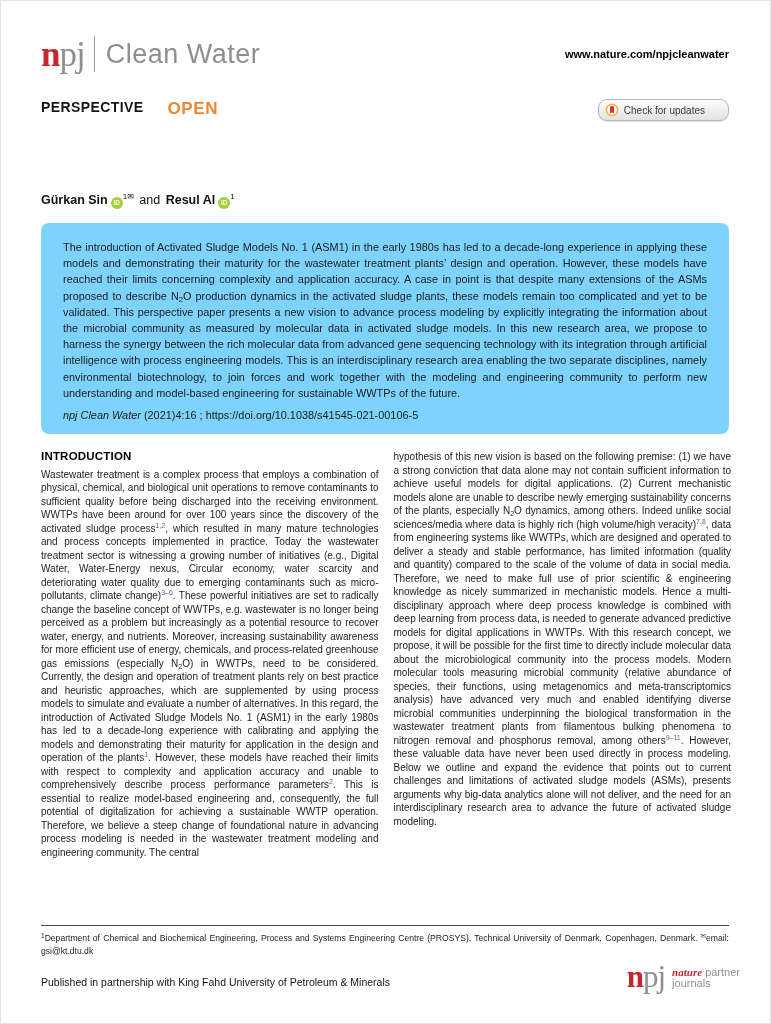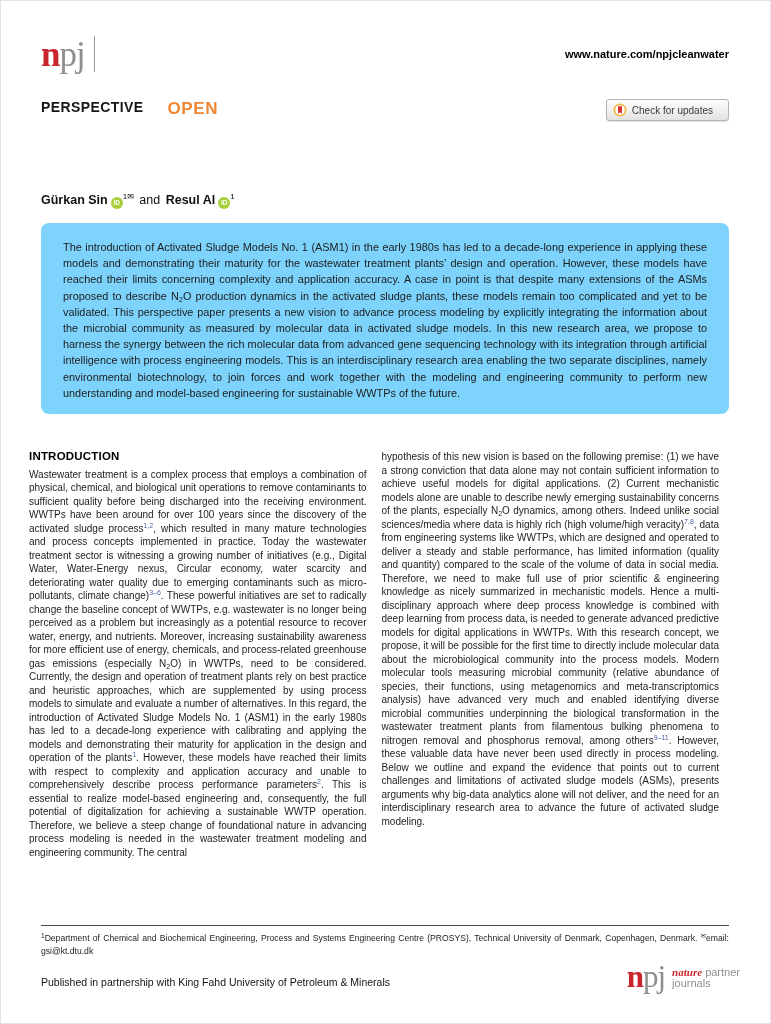--- a/index.html
+++ b/index.html
@@ -19,22 +19,22 @@
   .logo-pj { color:#8f8f8f; font-weight:normal; }
   .logo-divider { width:1px; height:36px; background:#9a9a9a; margin:0 11px 0 9px; }
   .logo-journal { font-size:27px; color:#8f8f8f; letter-spacing:0.5px; font-weight:normal; }
   .site-url { font-size:11px; font-weight:bold; color:#000; text-decoration:none; }
 
   
   .meta-row { position:absolute; left:40px; right:41px; top:98px; display:flex; align-items:flex-start; }
   .article-type { font-size:14px; font-weight:bold; color:#161616; letter-spacing:0.4px; }
   .open-label { font-size:17px; font-weight:bold; color:#ee8633; letter-spacing:0.6px; margin-left:24px; }
   .check-updates { margin-left:auto; display:inline-flex; align-items:center; gap:5px;
-    border:1px solid #b5b5b5; border-radius:3px; background:linear-gradient(#fefefe,#e2e2e2);
-    padding:3px 15px 3px 6px; font-size:10px; color:#3a3a3a; cursor:pointer; box-shadow:0 1px 1px rgba(0,0,0,.12); }
+    border:1px solid #b5b5b5; border-radius:9px; background:linear-gradient(#fefefe,#e2e2e2);
+    padding:3px 23px 3px 6px; font-size:10px; color:#3a3a3a; cursor:pointer; box-shadow:0 1px 1px rgba(0,0,0,.12); }
   .crossmark { width:14px; height:14px; display:block; }
 
   
   .title { position:absolute; left:40px; top:123px; width:665px;
     font-family:"Liberation Serif", serif; font-weight:normal; font-size:26.5px;
     line-height:32px; color:#0d0d0d; letter-spacing:0.1px; }
   .authors { position:absolute; left:40px; top:192px; font-size:12.5px; color:#111; }
   .author-name { font-weight:bold; }
   .orcid { display:inline-flex; width:12px; height:12px; border-radius:50%; background:#a6ce39;
     color:#fff; font-size:6.5px; font-weight:bold; align-items:center; justify-content:center;
@@ -45,21 +45,21 @@
 
   
   .abstract { position:absolute; left:40px; right:41px; top:222px;
     background:#7dd3fc; border-radius:8px; padding:16px 22px 13px; }
   .abstract-body { font-size:10.9px; line-height:16.2px; text-align:justify; color:#1c1c1c; }
   .citation { margin-top:8px; font-size:10.9px; color:#1c1c1c; }
   .citation i { font-family:"Liberation Sans", sans-serif; }
   .citation a { color:#1c1c1c; text-decoration:none; }
 
   
-  .columns { position:absolute; left:28px; top:449px; width:690px; display:flex; gap:15px; }
+  .columns { position:absolute; left:40px; top:449px; width:690px; display:flex; gap:15px; }
   .col { width:338px; font-size:10px; line-height:13.5px; text-align:justify; color:#1c1c1c; }
   .intro-heading { font-size:11.5px; font-weight:bold; color:#000; letter-spacing:0.2px; margin-bottom:4px; }
   .col sup.ref { color:#4d5fa5; font-size:7px; line-height:0; vertical-align:4px; }
   .col sub { font-size:7px; line-height:0; vertical-align:-2px; }
   .abstract sub { font-size:7.5px; line-height:0; vertical-align:-2px; }
 
   
   .footnote-rule { position:absolute; left:40px; right:41px; top:924px; border-top:1px solid #4a4a4a; }
   .footnote { position:absolute; left:40px; right:41px; top:929px; font-size:8.6px;
     line-height:12.5px; text-align:justify; color:#1c1c1c; }
@@ -78,20 +78,21 @@
 </style>
 </head>
 <body>
 
 <div class="page">
 
   <header class="masthead">
     <div class="logo">
       <span class="logo-npj"><span class="logo-n">n</span><span class="logo-pj">pj</span></span>
       <span class="logo-divider"></span>
+      <span class="logo-journal">Clean Water</span>
     </div>
     <a class="site-url" href="#">www.nature.com/npjcleanwater</a>
   </header>
 
   <div class="meta-row">
     <span class="article-type">PERSPECTIVE</span>
     <span class="open-label">OPEN</span>
     <span class="check-updates">
       <svg class="crossmark" viewBox="0 0 24 24">
         <circle cx="12" cy="12" r="11" fill="#f4b63f"></circle>
@@ -108,20 +109,21 @@
         <span>iD</span>
       </span><sup class="auth-sup"><span>1</span><span class="env-mark">✉</span></sup>
     <span class="joiner">and</span>
     <span class="author-name">Resul Al</span><span class="orcid">
         <span>iD</span>
       </span><sup class="auth-sup">1</sup>
   </div>
 
   <section class="abstract">
     <p class="abstract-body">The introduction of Activated Sludge Models No. 1 (ASM1) in the early 1980s has led to a decade-long experience in applying these models and demonstrating their maturity for the wastewater treatment plants’ design and operation. However, these models have reached their limits concerning complexity and application accuracy. A case in point is that despite many extensions of the ASMs proposed to describe N<sub>2</sub>O production dynamics in the activated sludge plants, these models remain too complicated and yet to be validated. This perspective paper presents a new vision to advance process modeling by explicitly integrating the information about the microbial community as measured by molecular data in activated sludge models. In this new research area, we propose to harness the synergy between the rich molecular data from advanced gene sequencing technology with its integration through artificial intelligence with process engineering models. This is an interdisciplinary research area enabling the two separate disciplines, namely environmental biotechnology, to join forces and work together with the modeling and engineering community to perform new understanding and model-based engineering for sustainable WWTPs of the future.</p>
+    <p class="citation"><i>npj Clean Water</i><span> (2021)4:16 ; </span><a href="#">https://doi.org/10.1038/s41545-021-00106-5</a></p>
   </section>
 
   <section class="columns">
     <div class="col">
       <h2 class="intro-heading">INTRODUCTION</h2>
       <p>Wastewater treatment is a complex process that employs a combination of physical, chemical, and biological unit operations to remove contaminants to sufficient quality before being discharged into the receiving environment. WWTPs have been around for over 100 years since the discovery of the activated sludge process<sup class="ref">1,2</sup>, which resulted in many mature technologies and process concepts implemented in practice. Today the wastewater treatment sector is witnessing a growing number of initiatives (e.g., Digital Water, Water-Energy nexus, Circular economy, water scarcity and deteriorating water quality due to emerging contaminants such as micro-pollutants, climate change)<sup class="ref">3–6</sup>. These powerful initiatives are set to radically change the baseline concept of WWTPs, e.g. wastewater is no longer being perceived as a problem but increasingly as a potential resource to recover water, energy, and nutrients. Moreover, increasing sustainability awareness for more efficient use of energy, chemicals, and process-related greenhouse gas emissions (especially N<sub>2</sub>O) in WWTPs, need to be considered. Currently, the design and operation of treatment plants rely on best practice and heuristic approaches, which are supplemented by using process models to simulate and evaluate a number of alternatives. In this regard, the introduction of Activated Sludge Models No. 1 (ASM1) in the early 1980s has led to a decade-long experience with calibrating and applying the models and demonstrating their maturity for application in the design and operation of the plants<sup class="ref">1</sup>. However, these models have reached their limits with respect to complexity and application accuracy and unable to comprehensively describe process performance parameters<sup class="ref">2</sup>. This is essential to realize model-based engineering and, consequently, the full potential of digitalization for achieving a sustainable WWTP operation. Therefore, we believe a steep change of foundational nature in advancing process modeling is needed in the wastewater treatment modeling and engineering community. The central</p>
     </div>
     <div class="col">
       <p>hypothesis of this new vision is based on the following premise: (1) we have a strong conviction that data alone may not contain sufficient information to achieve useful models for digital applications. (2) Current mechanistic models alone are unable to describe newly emerging sustainability concerns of the plants, especially N<sub>2</sub>O dynamics, among others. Indeed unlike social sciences/media where data is highly rich (high volume/high veracity)<sup class="ref">7,8</sup>, data from engineering systems like WWTPs, which are designed and operated to deliver a steady and stable performance, has limited information (quality and quantity) compared to the scale of the volume of data in social media. Therefore, we need to make full use of prior scientific &amp; engineering knowledge as nicely summarized in mechanistic models. Hence a multi-disciplinary approach where deep process knowledge is combined with deep learning from process data, is needed to generate advanced predictive models for digital applications in WWTPs. With this research concept, we propose, it will be possible for the first time to directly include molecular data about the microbiological community into the process models. Modern molecular tools measuring microbial community (relative abundance of species, their functions, using metagenomics and meta-transcriptomics analysis) have advanced very much and enabled identifying diverse microbial communities underpinning the biological transformation in the wastewater treatment plants from filamentous bulking phenomena to nitrogen removal and phosphorus removal, among others<sup class="ref">9–11</sup>. However, these valuable data have never been used directly in process modeling. Below we outline and expand the evidence that points out to current challenges and limitations of activated sludge models (ASMs), presents arguments why big-data analytics alone will not deliver, and the need for an interdisciplinary research area to advance the future of activated sludge modeling.</p>
     </div>

